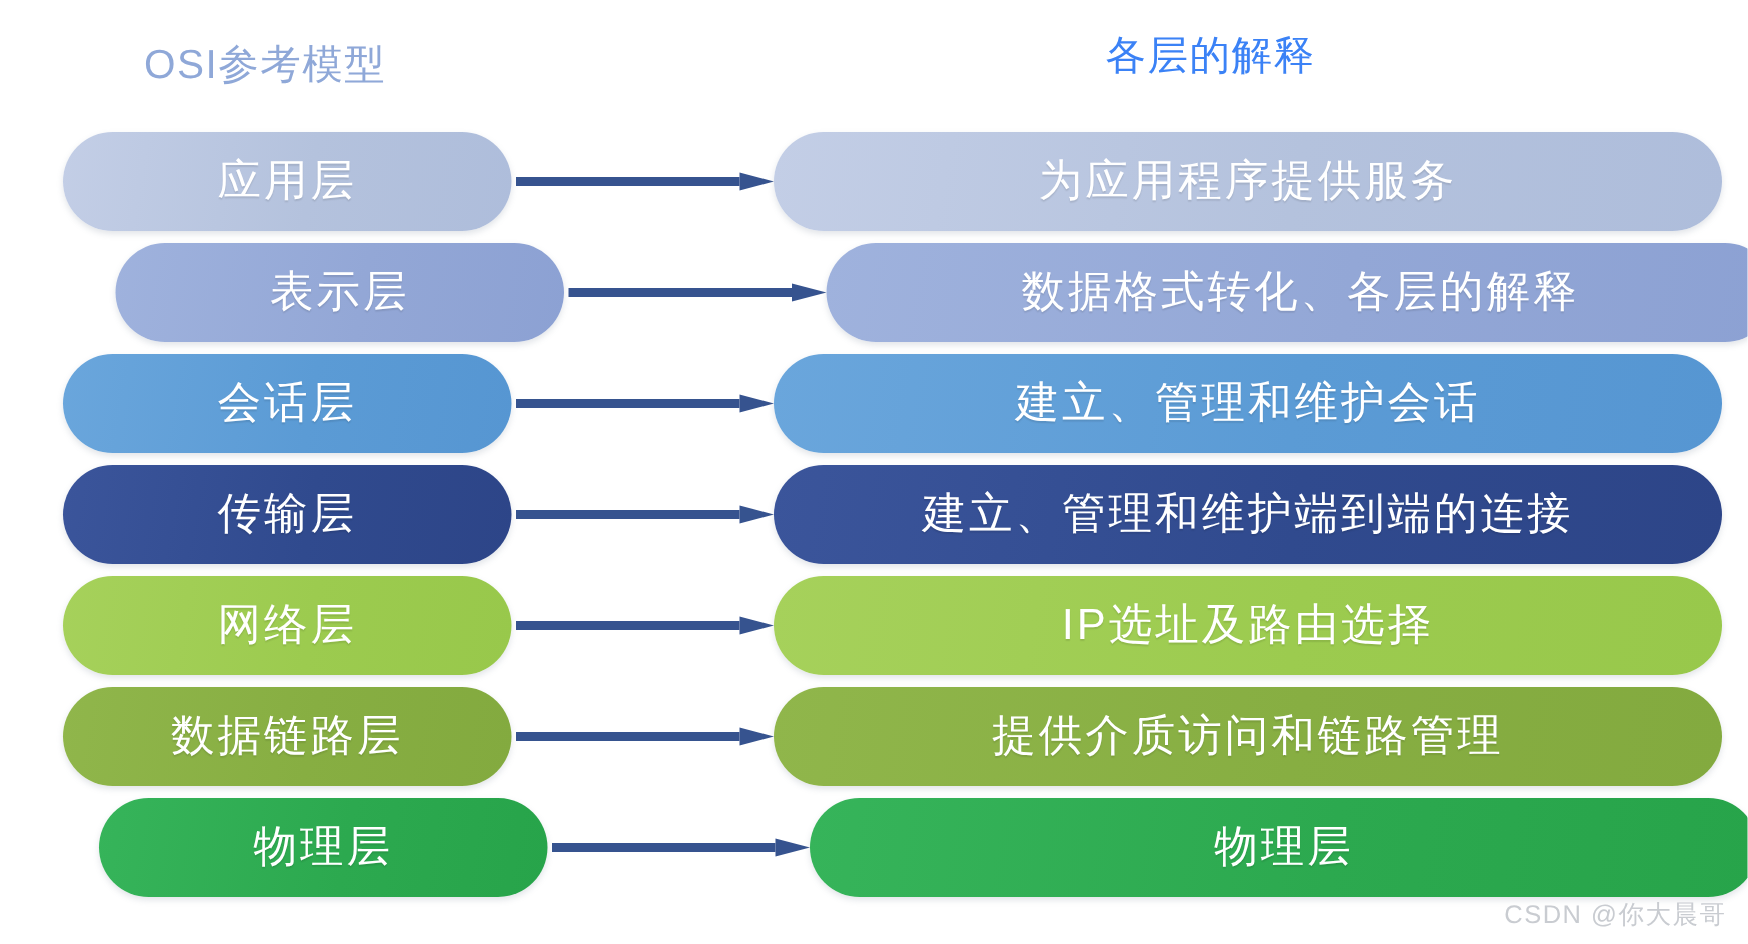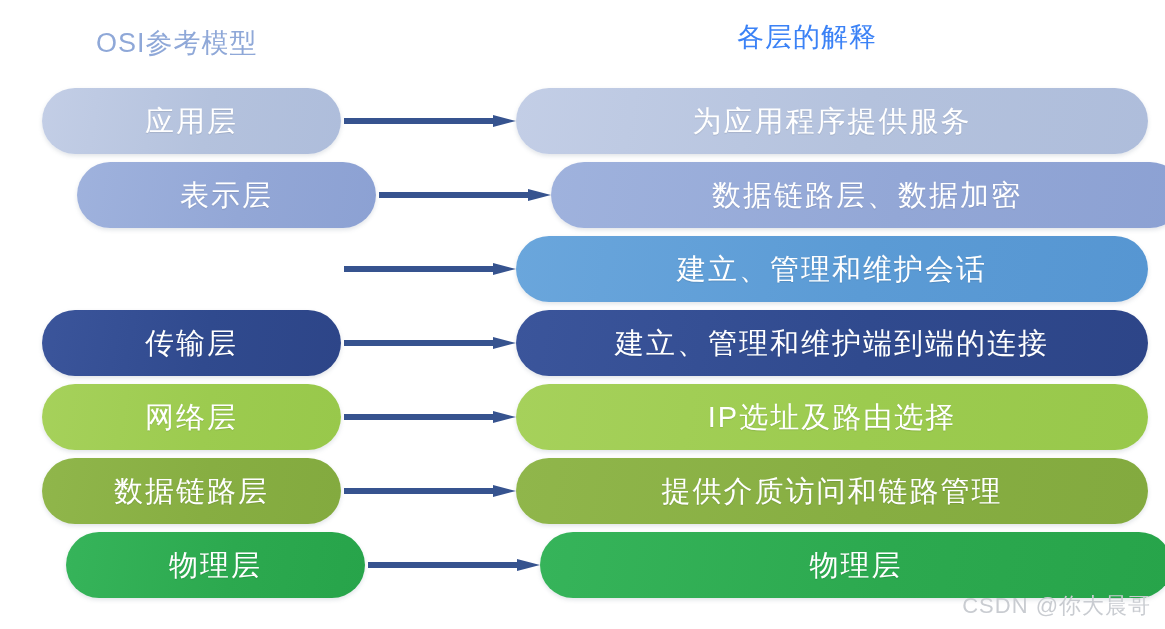--- a/index.html
+++ b/index.html
@@ -98,21 +98,21 @@
     border-top: 6px solid transparent;
     border-bottom: 6px solid transparent;
     border-left: 23px solid #36538f;
   }
 
   
   #watermark {
     position: absolute;
     right: 14px;
     bottom: 8px;
-    font-size: 22px;
+    font-size: 17px;
     color: #c9ccd1;
     letter-spacing: 1px;
     white-space: nowrap;
     pointer-events: none;
   }
 </style>
 </head>
 <body>
 
 <div id="diagram">
@@ -136,25 +136,28 @@
 
   <div class="row" style="top:162px;margin-left:35px;">
     <div class="pill pill-left t2">
       <span class="pill-label">表示层</span>
     </div>
     <div class="arrow">
       <div class="arrow-shaft"></div>
       <div class="arrow-head"></div>
     </div>
     <div class="pill pill-right t2">
-      <span class="pill-label">数据链路层、数据加密</span>
+      <span class="pill-label">数据格式转化、各层的解释</span>
     </div>
   </div>
 
   <div class="row" style="top:236px;">
+    <div class="pill pill-left t3">
+      <span class="pill-label">会话层</span>
+    </div>
     <div class="arrow">
       <div class="arrow-shaft"></div>
       <div class="arrow-head"></div>
     </div>
     <div class="pill pill-right t3">
       <span class="pill-label">建立、管理和维护会话</span>
     </div>
   </div>
 
   <div class="row" style="top:310px;">

